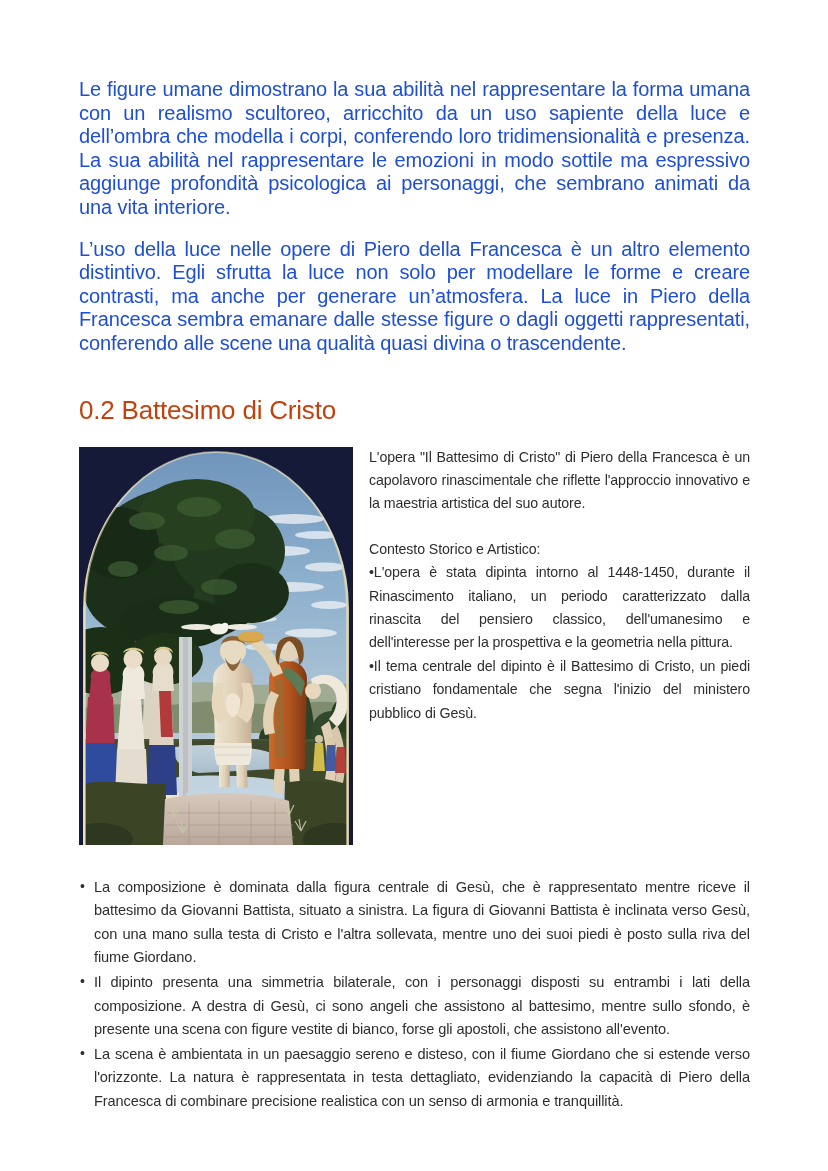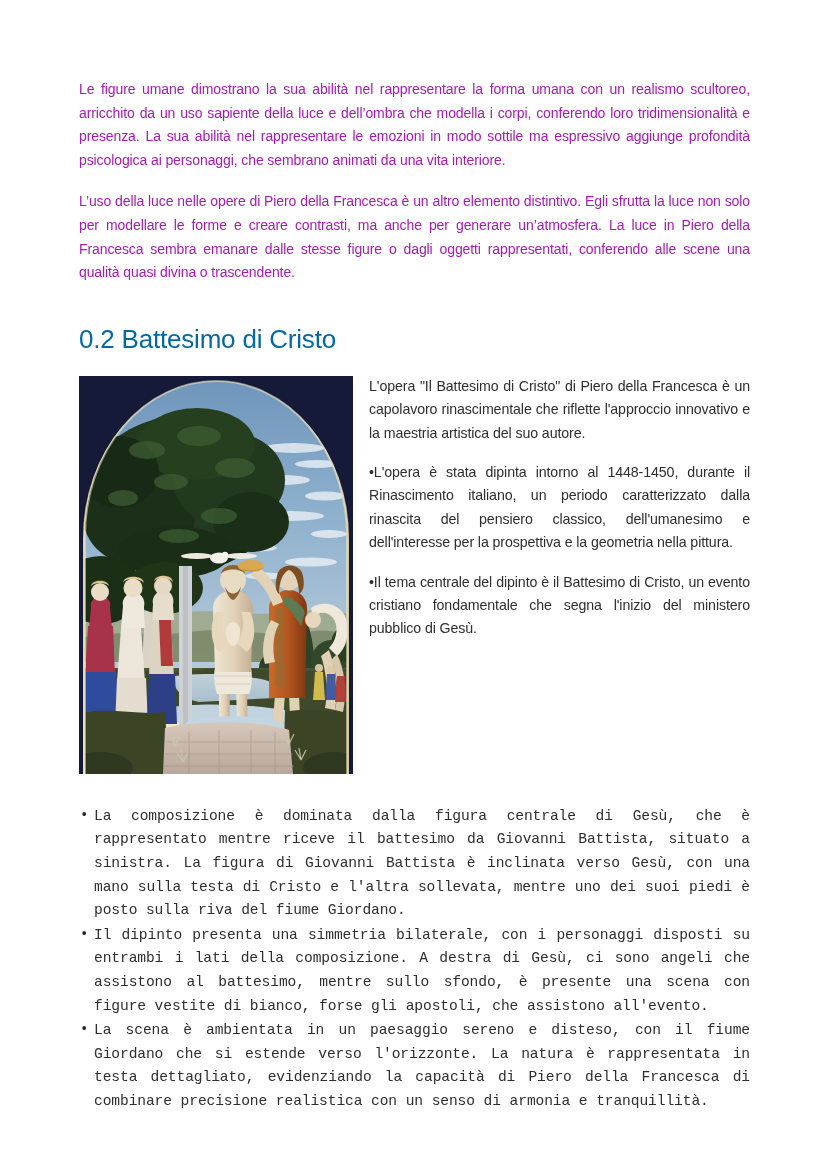--- a/index.html
+++ b/index.html
@@ -26,32 +26,32 @@
 
   .content {
     position: absolute;
     left: 79px;
     top: 78px;
     width: 671px;
   }
 
   p.body-para {
     margin: 0 0 18px 0;
-    font-size: 14px;
+    font-size: 20px;
     line-height: 23.6px;
     text-align: justify;
-    color: #a21caf;
+    color: #1d4ed8;
     letter-spacing: -0.1px;
   }
 
   h2.section-heading {
     font-family: "Liberation Sans", sans-serif;
     font-size: 26px;
     font-weight: 400;
-    color: #0369a1;
+    color: #c2410c;
     margin: 39px 0 0 0;
     letter-spacing: -0.2px;
     line-height: 30px;
   }
 
   
   .figure-block {
     position: relative;
     margin-top: 22px;
     min-height: 400px;
@@ -77,39 +77,38 @@
 
   .figure-text p {
     margin: 0;
     font-size: 14.2px;
     line-height: 23.4px;
     text-align: justify;
     color: #2e2e2e;
     letter-spacing: -0.1px;
   }
   .figure-text p.spaced { margin-top: 22px; }
-  .figure-text p.tight  { margin-top: 16px; }
+  .figure-text p.tight  { margin-top: 0px; }
 
   
   ul.wide-list {
     list-style: none;
     margin: 10px 0 0 0;
     padding: 0;
     width: 671px;
   }
   ul.wide-list > li {
     position: relative;
     padding-left: 15px;
     margin-bottom: 1px;
     font-size: 14.6px;
     line-height: 23.6px;
     text-align: justify;
     color: #2e2e2e;
     letter-spacing: -0.1px;
-    font-family: Liberation Mono, monospace;
   }
   ul.wide-list > li::before {
     content: "\2022";
     position: absolute;
     left: 1px;
     top: -1px;
     font-size: 14px;
     color: #2e2e2e;
   }
 </style>
@@ -361,23 +360,24 @@
             </g>
 
             <path d="M6,398 L6,160 A131,155 0 0 1 268,160 L268,398" fill="none" stroke="#efe6c6" stroke-width="2" opacity="0.55"></path>
           </g>
         </svg>
       </div>
 
       <div class="figure-text">
         <p>L'opera "Il Battesimo di Cristo" di Piero della Francesca è un capolavoro rinascimentale che riflette l'approccio innovativo e la maestria artistica del suo autore.</p>
 
+        <p class="spaced">Contesto Storico e Artistico:</p>
         <p class="tight">•L'opera è stata dipinta intorno al 1448-1450, durante il Rinascimento italiano, un periodo caratterizzato dalla rinascita del pensiero classico, dell'umanesimo e dell'interesse per la prospettiva e la geometria nella pittura.</p>
 
-        <p class="tight">•Il tema centrale del dipinto è il Battesimo di Cristo, un evento cristiano fondamentale che segna l'inizio del ministero pubblico di Gesù.</p>
+        <p class="tight">•Il tema centrale del dipinto è il Battesimo di Cristo, un piedi cristiano fondamentale che segna l'inizio del ministero pubblico di Gesù.</p>
       </div>
     </div>
 
     <ul class="wide-list">
       <li>La composizione è dominata dalla figura centrale di Gesù, che è rappresentato mentre riceve il battesimo da Giovanni Battista, situato a sinistra. La figura di Giovanni Battista è inclinata verso Gesù, con una mano sulla testa di Cristo e l'altra sollevata, mentre uno dei suoi piedi è posto sulla riva del fiume Giordano.</li>
       <li>Il dipinto presenta una simmetria bilaterale, con i personaggi disposti su entrambi i lati della composizione. A destra di Gesù, ci sono angeli che assistono al battesimo, mentre sullo sfondo, è presente una scena con figure vestite di bianco, forse gli apostoli, che assistono all'evento.</li>
       <li>La scena è ambientata in un paesaggio sereno e disteso, con il fiume Giordano che si estende verso l'orizzonte. La natura è rappresentata in testa dettagliato, evidenziando la capacità di Piero della Francesca di combinare precisione realistica con un senso di armonia e tranquillità.</li>
     </ul>
 
   </div>

